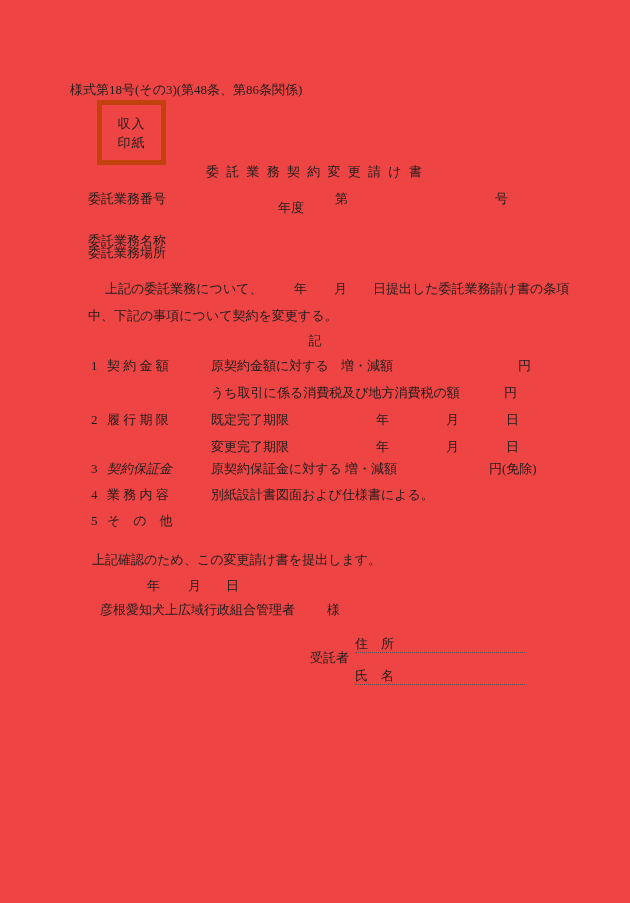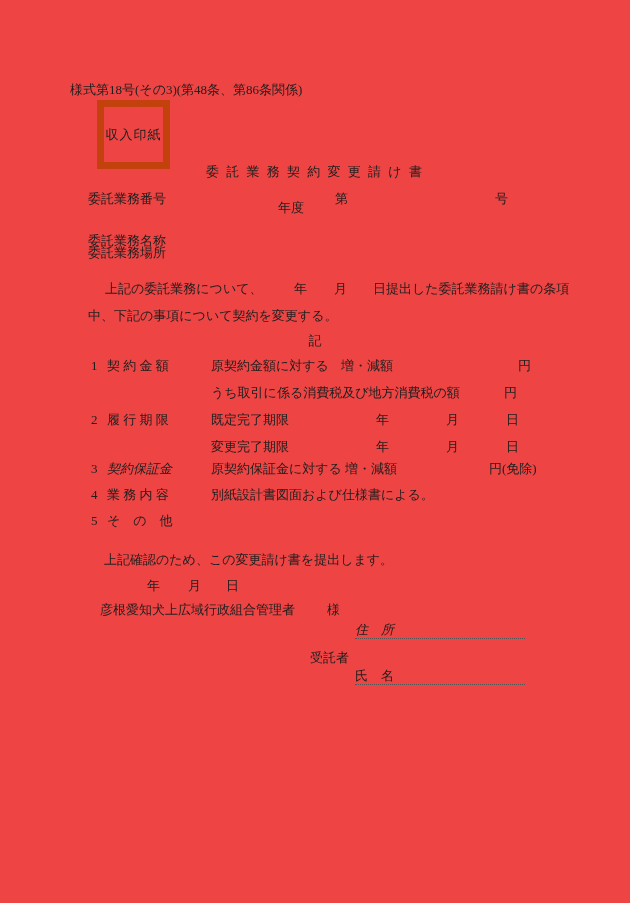--- a/index.html
+++ b/index.html
@@ -9,22 +9,22 @@
     background:#ef4444;
     font-family:"Liberation Serif","DejaVu Serif",serif;
     font-size:13px;
     color:#1e1e1e;
     overflow:hidden;
   }
   .t{position:absolute;white-space:nowrap;line-height:16px;}
   .center{left:0;width:630px;text-align:center;}
   .stamp-box{
     position:absolute;left:97px;top:100px;width:59px;height:55px;
-    border:7px solid #c2410c;
-    display:flex;flex-direction:row;align-items:center;justify-content:center;
+    border:5px solid #c2410c;
+    display:flex;flex-direction:column;align-items:center;justify-content:center;
     line-height:19px;letter-spacing:1px;
   }
   .dotfield{
     position:absolute;width:170px;height:17px;
     border-bottom:1px dotted #555;
     line-height:17px;white-space:nowrap;
   }
 </style>
 </head>
 <body>
@@ -97,30 +97,30 @@
     <span class="t" style="left:91px;top:487px;">4</span>
     <span class="t" style="left:107px;top:487px;">業 務 内 容</span>
     <span class="t" style="left:211px;top:487px;">別紙設計書図面および仕様書による。</span>
   </div>
 
   <div>
     <span class="t" style="left:91px;top:513px;">5</span>
     <span class="t" style="left:107px;top:513px;">そ　の　他</span>
   </div>
 
-  <span class="t" style="left:104px;top:552px;">上記確認のため、この変更請け書を提出します。</span>
+  <span class="t" style="left:92px;top:552px;">上記確認のため、この変更請け書を提出します。</span>
 
   <span class="t" style="left:147px;top:578px;">年</span>
   <span class="t" style="left:188px;top:578px;">月</span>
   <span class="t" style="left:226px;top:578px;">日</span>
 
   <span class="t" style="left:100px;top:602px;">彦根愛知犬上広域行政組合管理者</span>
   <span class="t" style="left:327px;top:602px;">様</span>
 
   <span class="t" style="left:310px;top:650px;">受託者</span>
-  <div class="dotfield" style="left:355px;top:621px;font-style:italic;">
+  <div class="dotfield" style="left:355px;top:635px;">
     <span>住　所</span>
   </div>
   <div class="dotfield" style="left:355px;top:667px;">
     <span>氏　名</span>
   </div>
 
 </div>
 
 </body></html>

